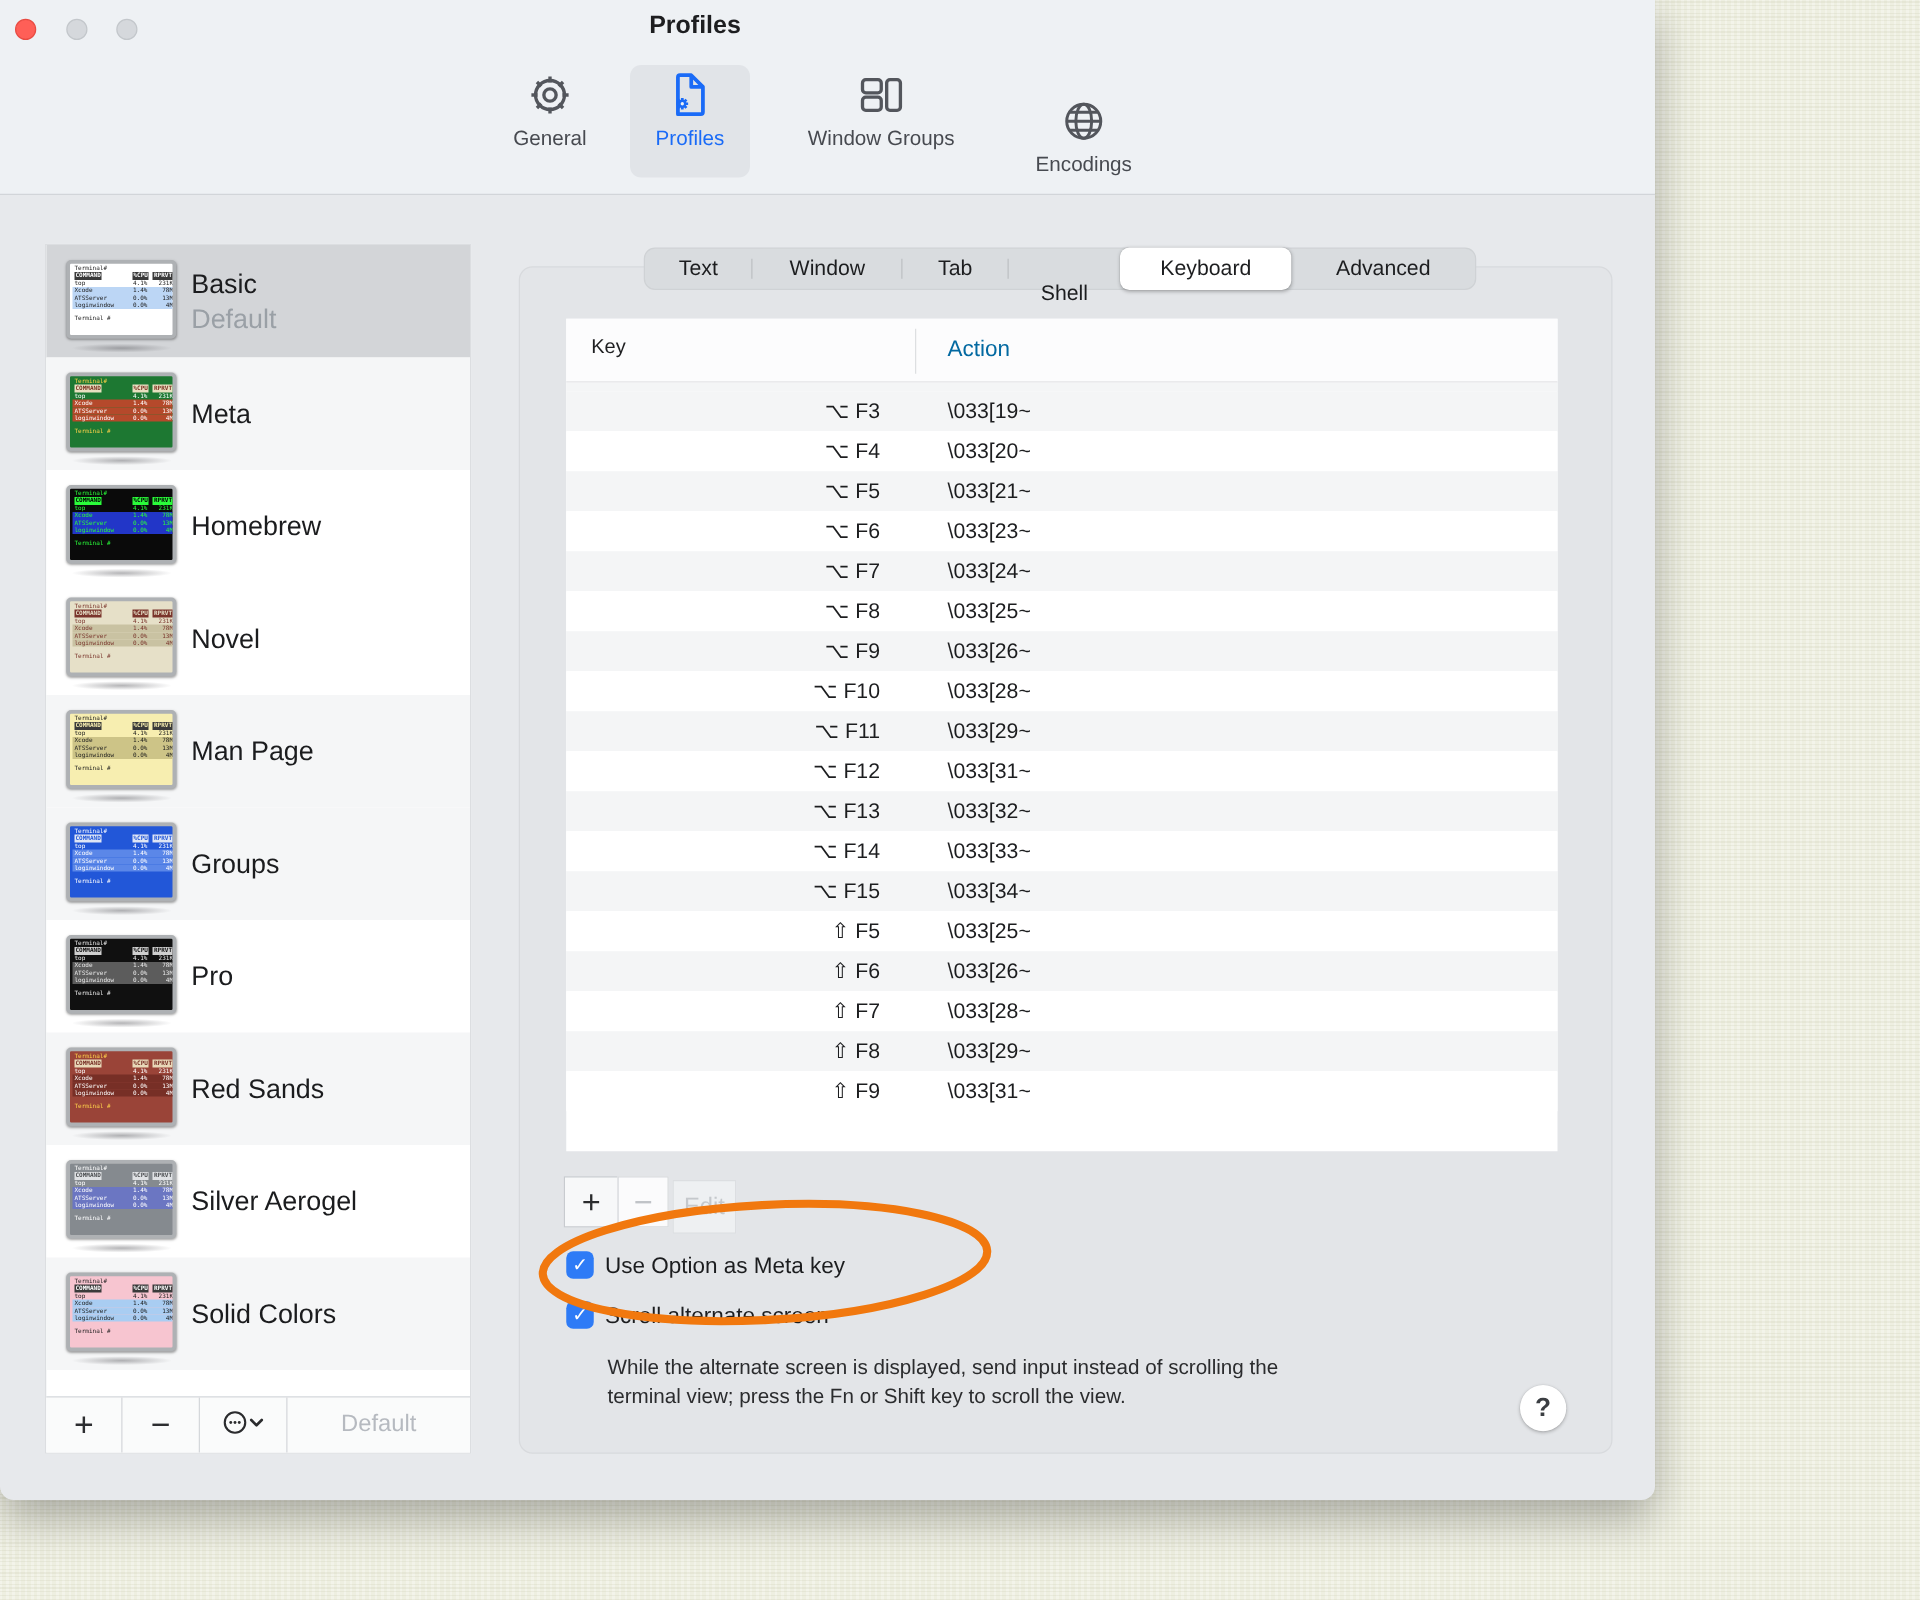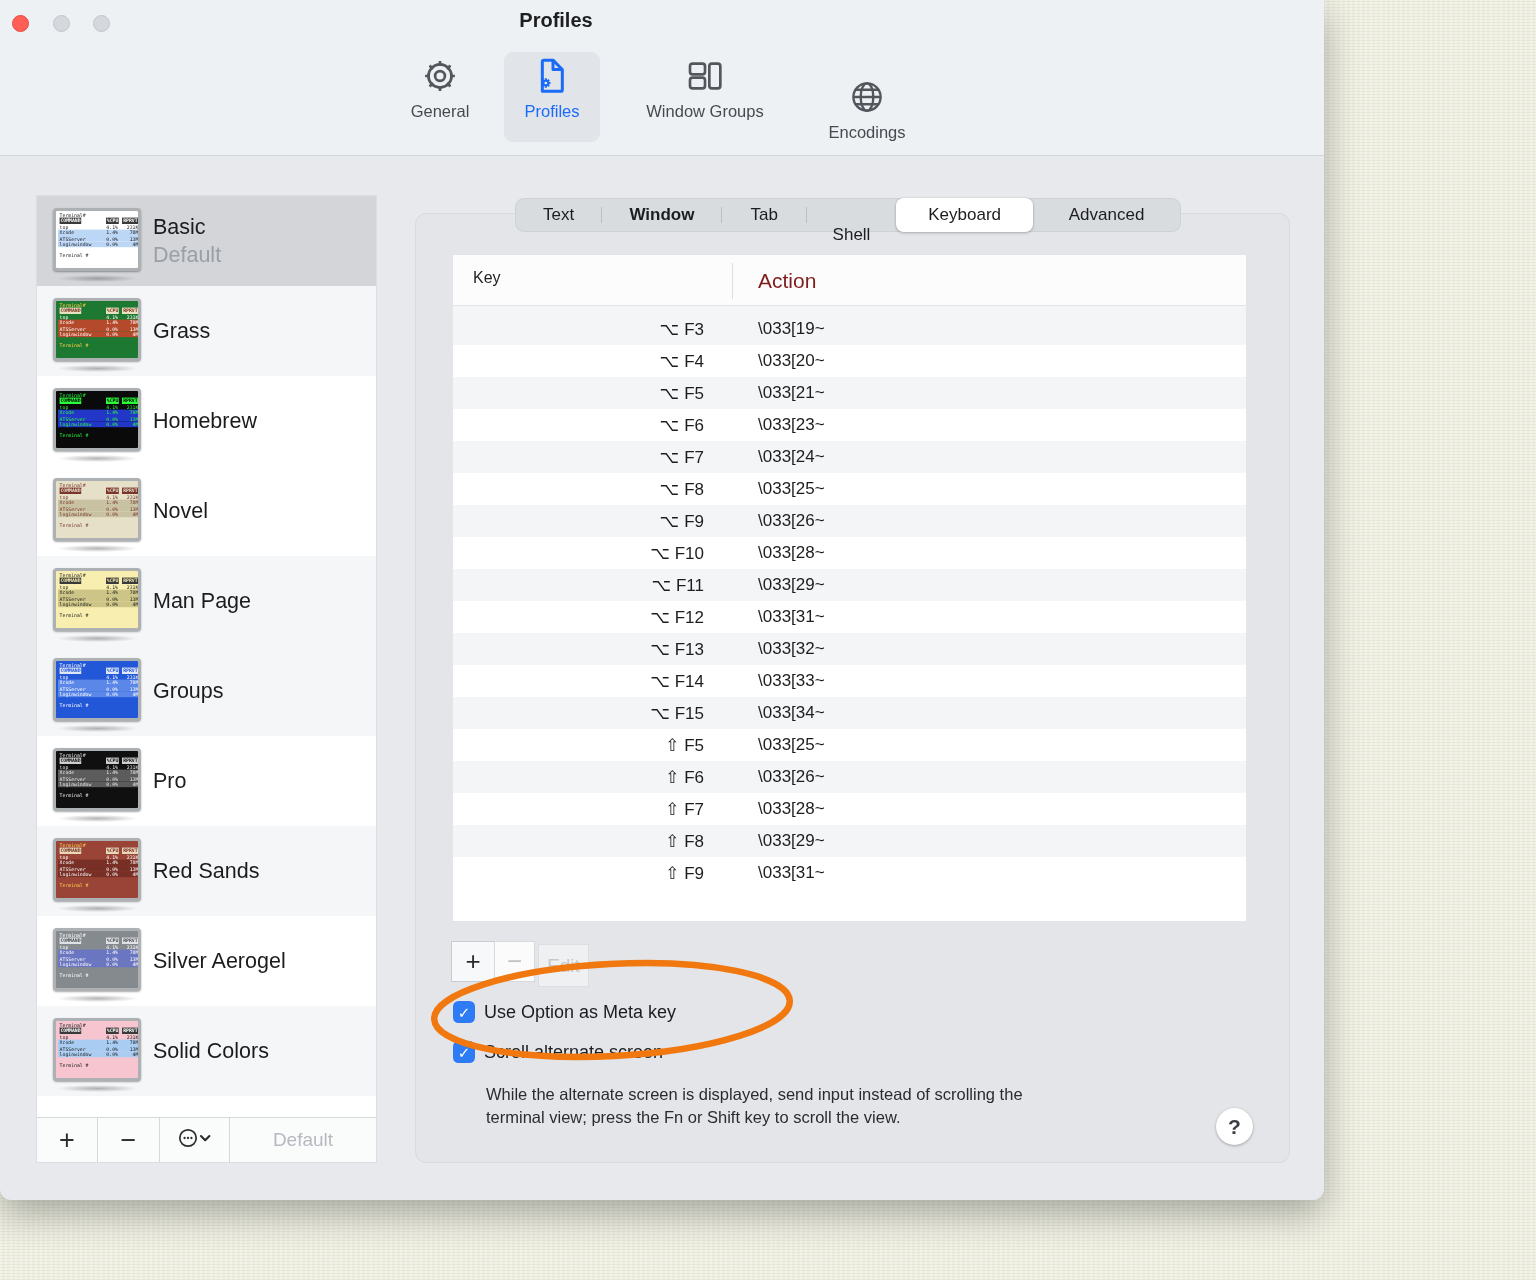--- a/index.html
+++ b/index.html
@@ -82,21 +82,21 @@
     display:flex; align-items:stretch; z-index:5; }
   .seg-item { display:flex; align-items:center; justify-content:center;
     font-size:17px; color:#1c1d1f; position:relative; }
   .seg-item.sel { background:#ffffff; border-radius:7.5px; margin:-1px 0;
     box-shadow:0 1px 3px rgba(0,0,0,.25), 0 0 0 0.5px rgba(0,0,0,.05); }
   .seg-sep { width:1px; background:#bdc0c3; margin:8px 0; }
 
   .ktable { position:absolute; left:37px; top:41px; width:793px; height:666px; background:#ffffff; }
   .khead { position:relative; height:51px; background:#fcfcfd; border-bottom:1px solid #e3e4e6; }
   .khead .h-key { position:absolute; left:20px; top:14px; font-size:16px; color:#1e1f21; }
-  .khead .h-action { position:absolute; left:305px; top:14px; font-size:21px; color:#7f1d1d;text-align:center; }
+  .khead .h-action { position:absolute; left:305px; top:14px; font-size:18px; color:#0369a1;text-align:center; }
   .khead .h-sep { position:absolute; left:279px; top:8px; width:1px; height:36px; background:#dddfe1; }
   .tstrip { height:7px; background:#f4f5f6; }
   .trow { height:32px; display:flex; align-items:center; background:#ffffff; }
   .trow.alt { background:#f4f5f6; }
   .trow .k { width:279px; text-align:right; padding-right:28px; font-size:17px; color:#1c1d1f;
     font-family:"Liberation Sans","DejaVu Sans",sans-serif; }
   .trow .a { padding-left:26px; font-size:17px; color:#1c1d1f; }
 
   .pbtn { position:absolute; display:flex; align-items:center; justify-content:center; }
   .pb-add { left:35px; top:727px; width:44px; height:41px; background:#f7f8f9;
@@ -248,21 +248,21 @@
                 <div class="tl datarow" style="color: rgb(255, 255, 255); background: rgb(181, 73, 43);">
                   <span class="c1">loginwindow</span>
                   <span class="c2">0.0%</span>
                   <span class="c3">4M</span>
                 </div>
                 <div class="tl prompt" style="color: rgb(255, 210, 74);">Terminal #</div>
               </div>
             </div>
             <div class="thumb-shadow"></div>
             <div class="p-labels">
-              <div class="p-name">Grass</div>
+              <div class="p-name">Meta</div>
             </div>
           </div>
           <div class="prow">
             <div class="thumb" style="background: rgb(10, 10, 10);">
               <div class="thumb-in">
                 <div class="tl" style="color: rgb(42, 252, 58);">Terminal#</div>
                 <div class="tl chips">
                   <span class="chip" style="background: rgb(42, 252, 58); color: rgb(0, 0, 0);">COMMAND</span>
                   <span class="chip sp1" style="background: rgb(42, 252, 58); color: rgb(0, 0, 0);">%CPU</span>
                   <span class="chip sp2" style="background: rgb(42, 252, 58); color: rgb(0, 0, 0);">RPRVT</span>
@@ -569,21 +569,21 @@
             </svg>
           </span>
         </div>
         <div class="sbf-btn sbf-default">Default</div>
       </div>
     </div>
 
     <div id="seg" class="seg">
         <div class="seg-item" style="width: 86px;">Text</div>
         <div class="seg-sep"></div>
-        <div class="seg-item" style="width: 120px; font-weight: bold;">Window</div>
+        <div class="seg-item" style="width: 120px;">Window</div>
         <div class="seg-sep"></div>
         <div class="seg-item" style="width: 84px;">Tab</div>
         <div class="seg-sep"></div>
         <div class="seg-item" style="width: 90px; margin-top: 36px;">Shell</div>
         <div class="seg-item sel" style="width: 138px;">Keyboard</div>
         <div class="seg-item" style="width: 148px;">Advanced</div>
       </div>
 
     <div class="panel">
       <div class="ktable">

